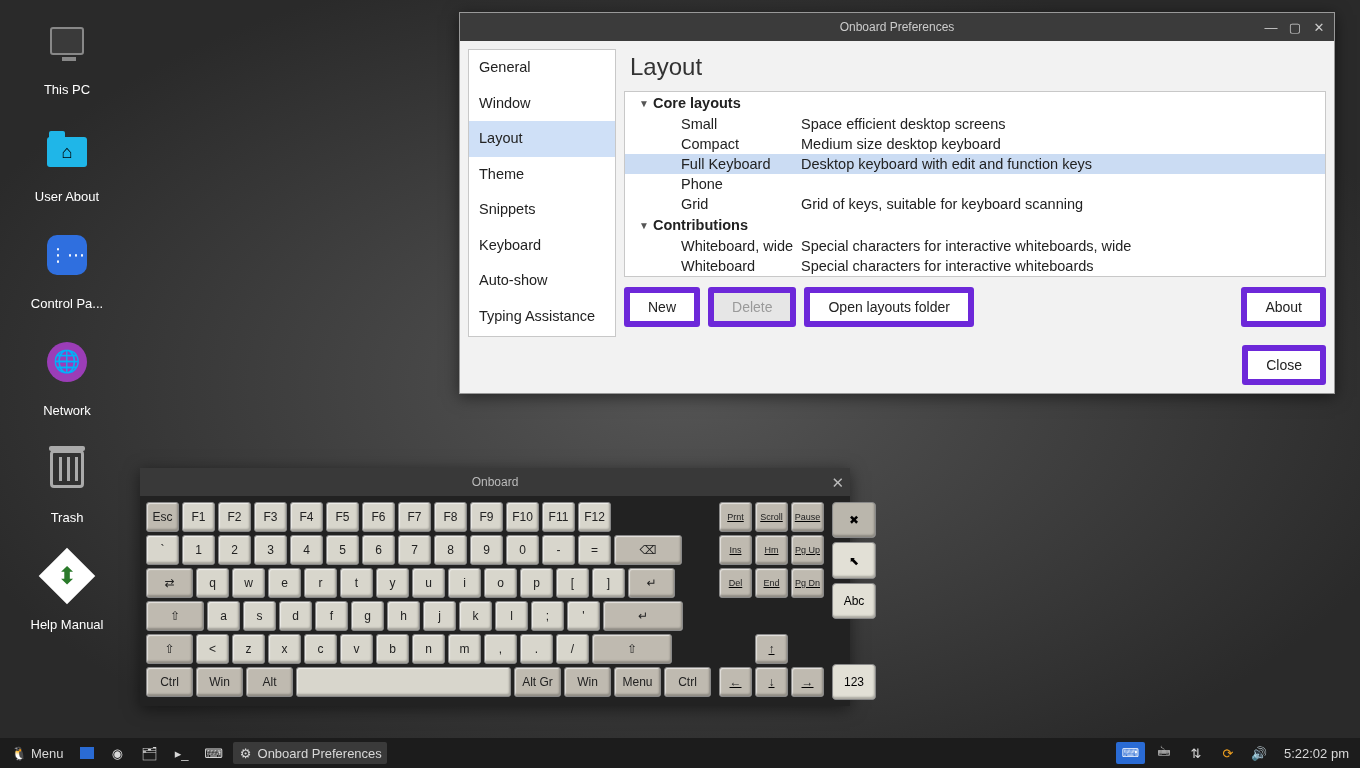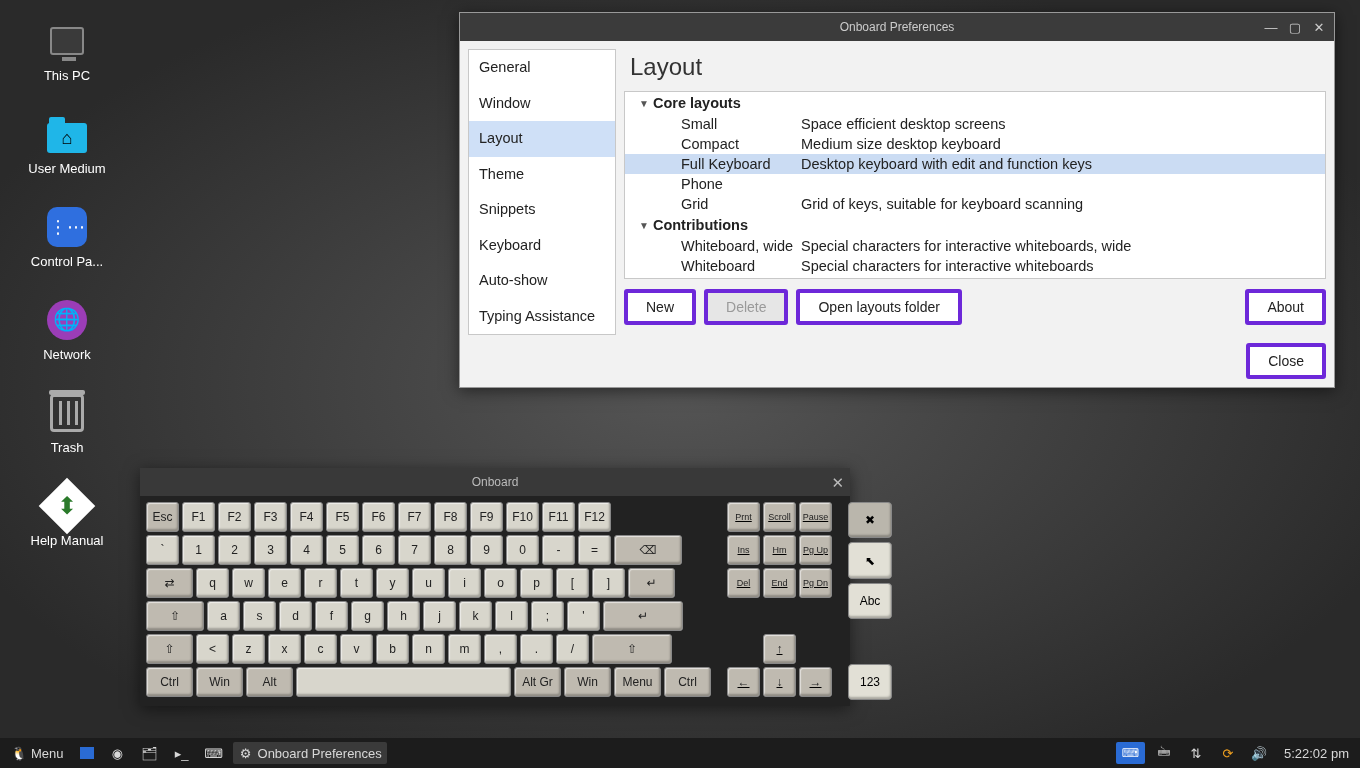--- a/index.html
+++ b/index.html
@@ -6,21 +6,21 @@
 body {
   width: 1360px; height: 768px; overflow: hidden;
   font-family: "Helvetica Neue", Arial, sans-serif;
   background: radial-gradient(ellipse at center, #555 0%, #2a2a2a 80%);
   position: relative;
 }
 
 .desktop-icons { position: absolute; top: 20px; left: 12px; width: 110px; }
 .dicon { display: flex; flex-direction: column; align-items: center; margin-bottom: 30px; cursor: pointer; }
 .dicon .glyph { width: 42px; height: 42px; display:flex; align-items:center; justify-content:center; font-size: 28px; }
-.dicon .label { color: #fff; font-size: 13px; margin-top: 6px; text-align:center; white-space: nowrap; overflow: hidden; text-overflow: ellipsis; max-width: 100px;}
+.dicon .label { color: #fff; font-size: 13px; margin-top: 20px; text-align:center; white-space: nowrap; overflow: hidden; text-overflow: ellipsis; max-width: 100px;}
 .glyph-pc { width:34px; height:28px; background:#3a3a3a; border:2px solid #888; border-radius:3px; position:relative;}
 .glyph-pc::after { content:""; position:absolute; bottom:-8px; left:10px; width:14px; height:4px; background:#888;}
 .glyph-folder { width:40px; height:30px; background:#1fb6e8; border-radius:3px; position:relative; top:4px;}
 .glyph-folder::before { content:""; position:absolute; top:-6px; left:2px; width:16px; height:8px; background:#1fb6e8; border-radius:2px 2px 0 0;}
 .folder-home::after { content:"⌂"; position:absolute; inset:0; display:flex; align-items:center; justify-content:center; font-size:18px; color:#000;}
 .glyph-cpanel { width:40px; height:40px; background:#2f6fdf; border-radius:10px; display:flex; align-items:center; justify-content:center; color:#fff; font-size:18px;}
 .glyph-net { width:40px; height:40px; background:#9b3db7; border-radius:50%; display:flex; align-items:center; justify-content:center; color:#fff; font-size:22px;}
 .glyph-trash { width:34px; height:38px; border:3px solid #aaa; border-radius:4px; position:relative;}
 .glyph-trash::before { content:""; position:absolute; top:-7px; left:-4px; right:-4px; height:5px; background:#aaa; border-radius:2px;}
 .glyph-trash::after { content:""; position:absolute; top:4px; bottom:4px; left:6px; width:3px; background:#aaa; box-shadow: 8px 0 #aaa, 16px 0 #aaa;}
@@ -39,30 +39,30 @@
 .mainpane { flex:1; display:flex; flex-direction:column;}
 .mainpane h2 { font-size:24px; font-weight:400; color:#333; padding:4px 6px 10px 6px;}
 .treebox { flex:1; background:#fff; border:1px solid #c8c8c8; overflow:auto;}
 .tree-group { padding:3px 6px 3px 14px; font-weight:bold; font-size:14.5px; color:#222; display:flex; align-items:center; gap:4px;}
 .tree-group .tri { font-size:10px; color:#555;}
 .tree-row { display:flex; font-size:14.5px; color:#222; padding:2px 0 2px 0; cursor:pointer;}
 .tree-row.selected { background:#cbdcf3;}
 .tree-row .c1 { width:176px; padding-left:56px;}
 .tree-row .c2 { flex:1;}
 .btnrow { display:flex; gap:8px; padding:10px 0;}
-.btn { background:#fff; border:4px solid #6d28d9; border-radius:3px; padding:6px 18px; font-size:14px; color:#222; cursor:pointer;}
+.btn { background:#fff; border:6px solid #6d28d9; border-radius:3px; padding:6px 18px; font-size:14px; color:#222; cursor:pointer;}
 .btn:disabled { background:#e6e6e6; color:#9a9a9a; cursor:default;}
 .spacer { flex:1;}
 .footer { display:flex; justify-content:flex-end; padding:8px;}
 
 
 .kbwin { position:absolute; left:140px; top:468px; width:710px; background:#2f2f2f; box-shadow:0 3px 15px rgba(0,0,0,.5);}
 .kbwin .titlebar { height:28px; background:#393939; color:#bbb; font-size:12px; display:flex; align-items:center; justify-content:center; position:relative;}
 .kbwin .closebtn { position:absolute; right:6px; top:6px; color:#bbb; font-size:15px; cursor:pointer;}
-.kbbody { padding:6px; display:flex; gap:16px; background:#222;}
+.kbbody { padding:6px; display:flex; gap:8px; background:#222;}
 .kbmain { flex:0 0 540px;}
 .kbnav { flex:0 0 104px;text-decoration:underline;}
 .kbside { flex:0 0 44px; display:flex; flex-direction:column; gap:4px;}
 .kbrow { display:flex; gap:3px; margin-bottom:3px;}
 .key { height:30px; background:#d8d6cc; border:1px solid #888; border-radius:3px; box-shadow: inset -1px -2px 2px rgba(0,0,0,.25), inset 1px 1px 1px rgba(255,255,255,.6); font-size:12px; color:#222; display:flex; align-items:center; justify-content:center; cursor:pointer; flex:0 0 33px;}
 .key.w15 { flex:0 0 47px;} .key.w175 { flex:0 0 58px;} .key.w2 { flex:0 0 68px;} .key.w225{flex:0 0 80px;} .key.w6{flex:0 0 215px;}
 .key.dark { background:#bfbab0;}
 .key.tiny { font-size:9px;}
 .sidekey { flex:1; background:#e2e0d6; border:1px solid #888; border-radius:4px; box-shadow: inset -1px -2px 2px rgba(0,0,0,.25); display:flex; align-items:center; justify-content:center; font-size:12px; cursor:pointer;}
 .sidekey.dark { background:#bab6ac;}
@@ -82,21 +82,21 @@
   <div class="dicon">
     <div class="glyph">
         <div class="glyph-pc"></div>
       </div>
     <div class="label">This PC</div>
   </div>
   <div class="dicon">
     <div class="glyph">
         <div class="glyph-folder folder-home"></div>
       </div>
-    <div class="label">User Medium</div>
+    <div class="label">User About</div>
   </div>
   <div class="dicon">
     <div class="glyph">
         <div class="glyph-cpanel">⋮⋯</div>
       </div>
     <div class="label">Control Pa...</div>
   </div>
   <div class="dicon">
     <div class="glyph">
         <div class="glyph-net">🌐</div>

